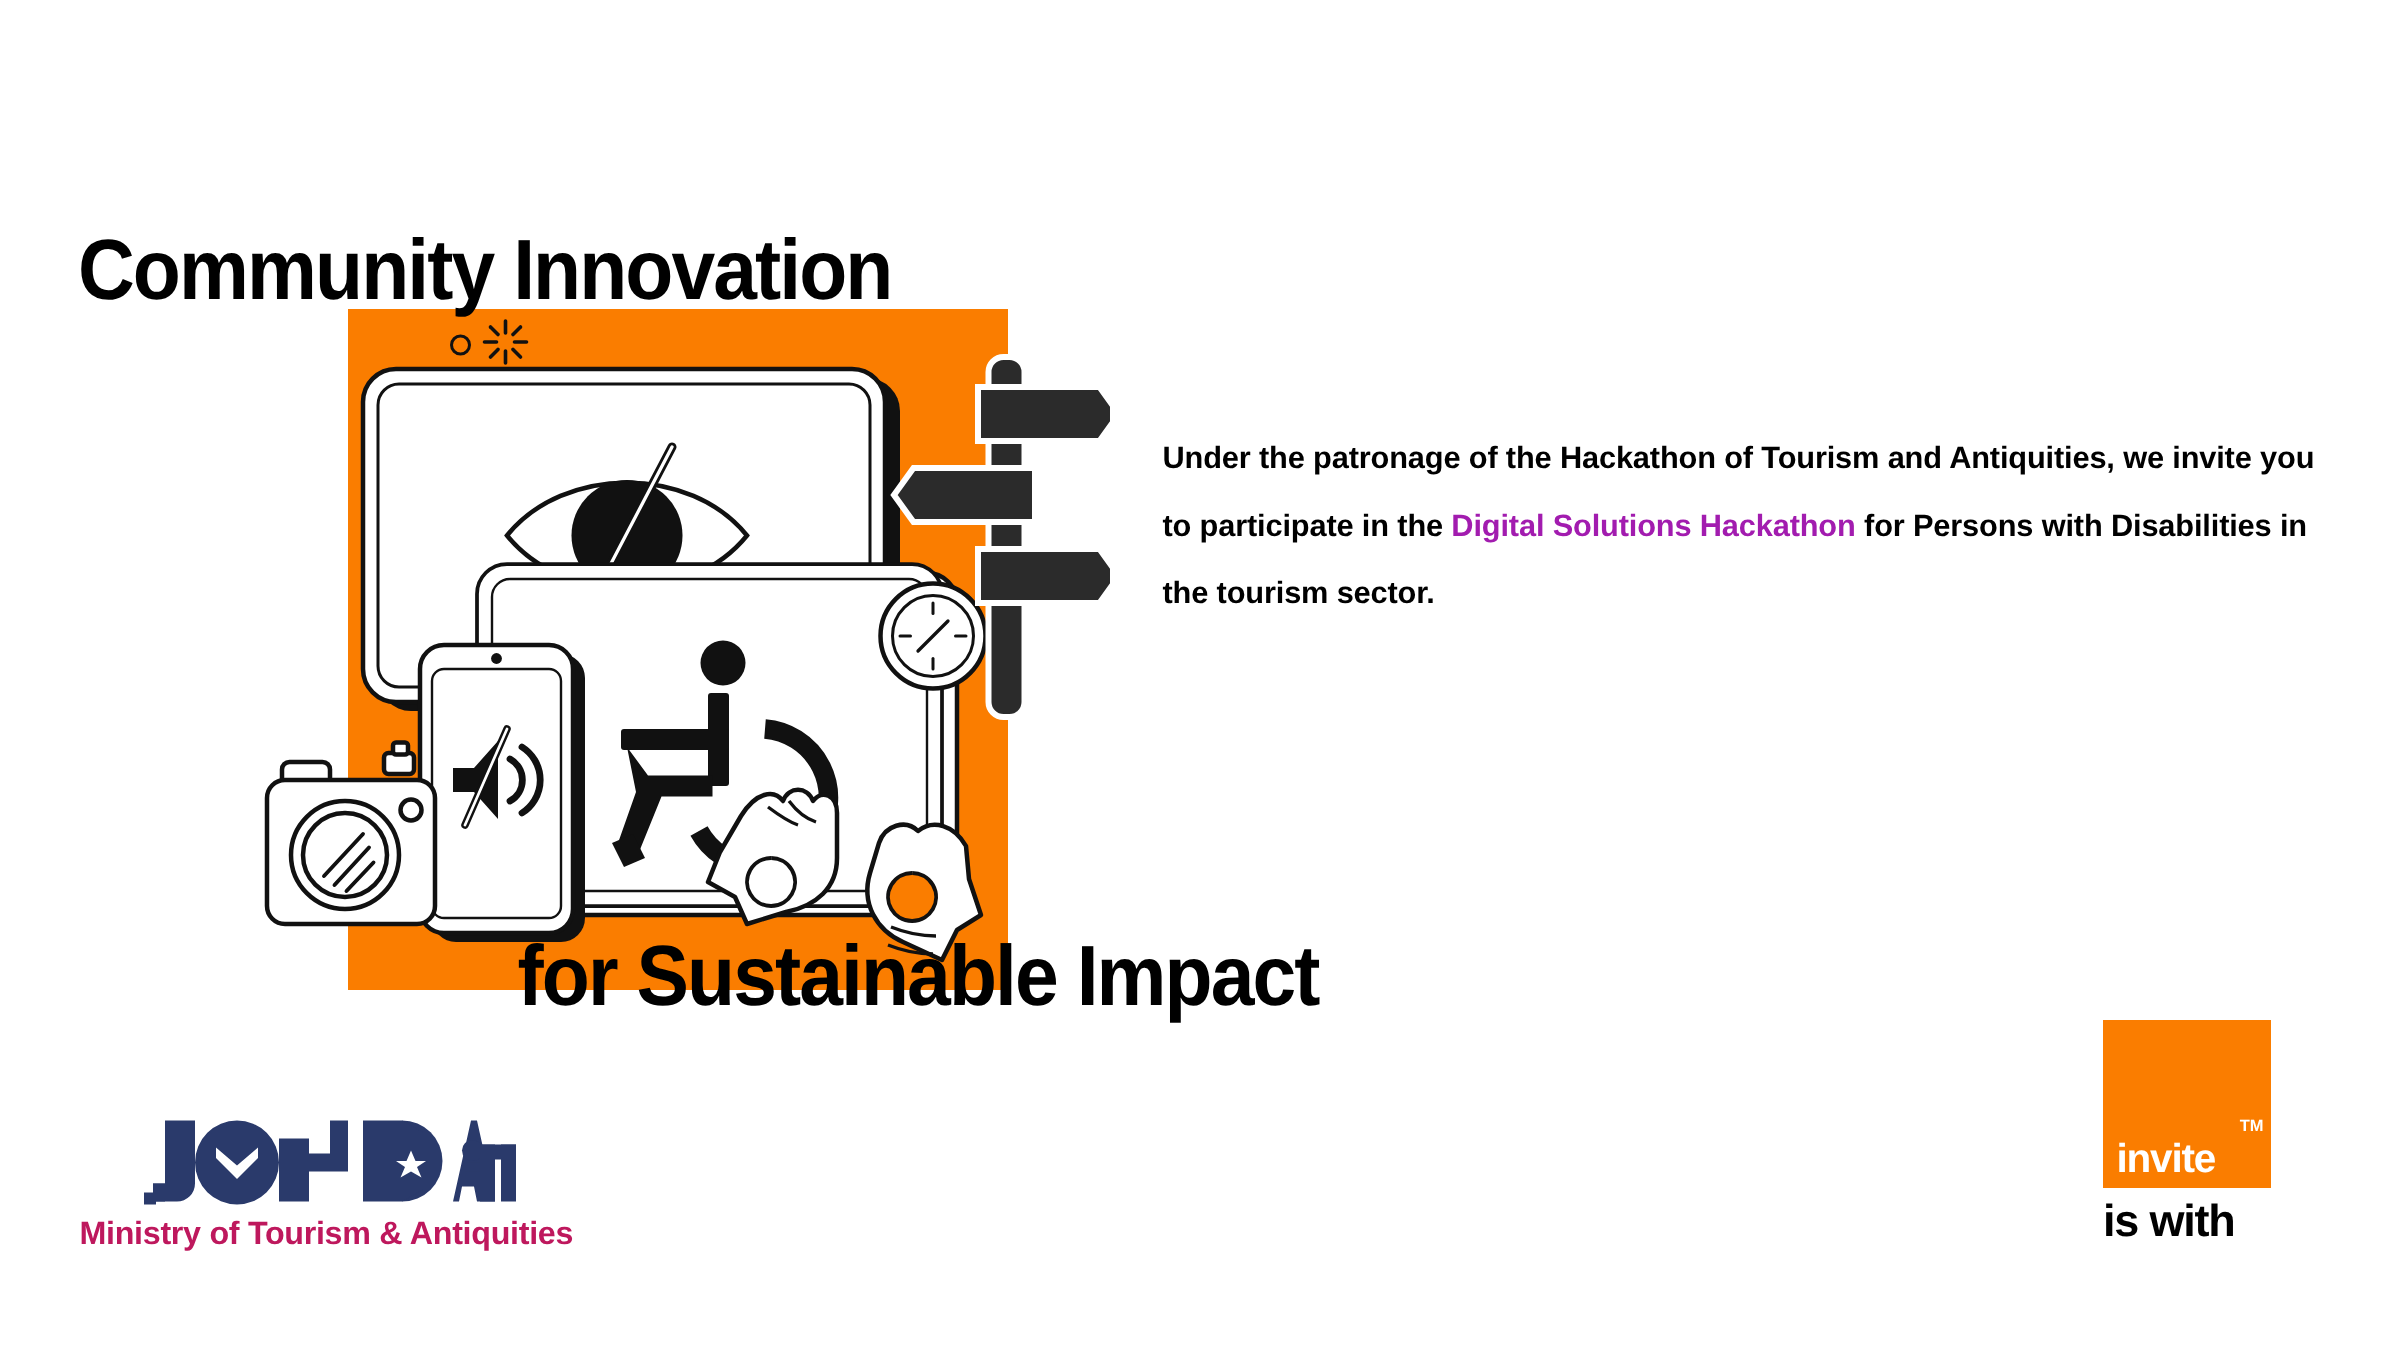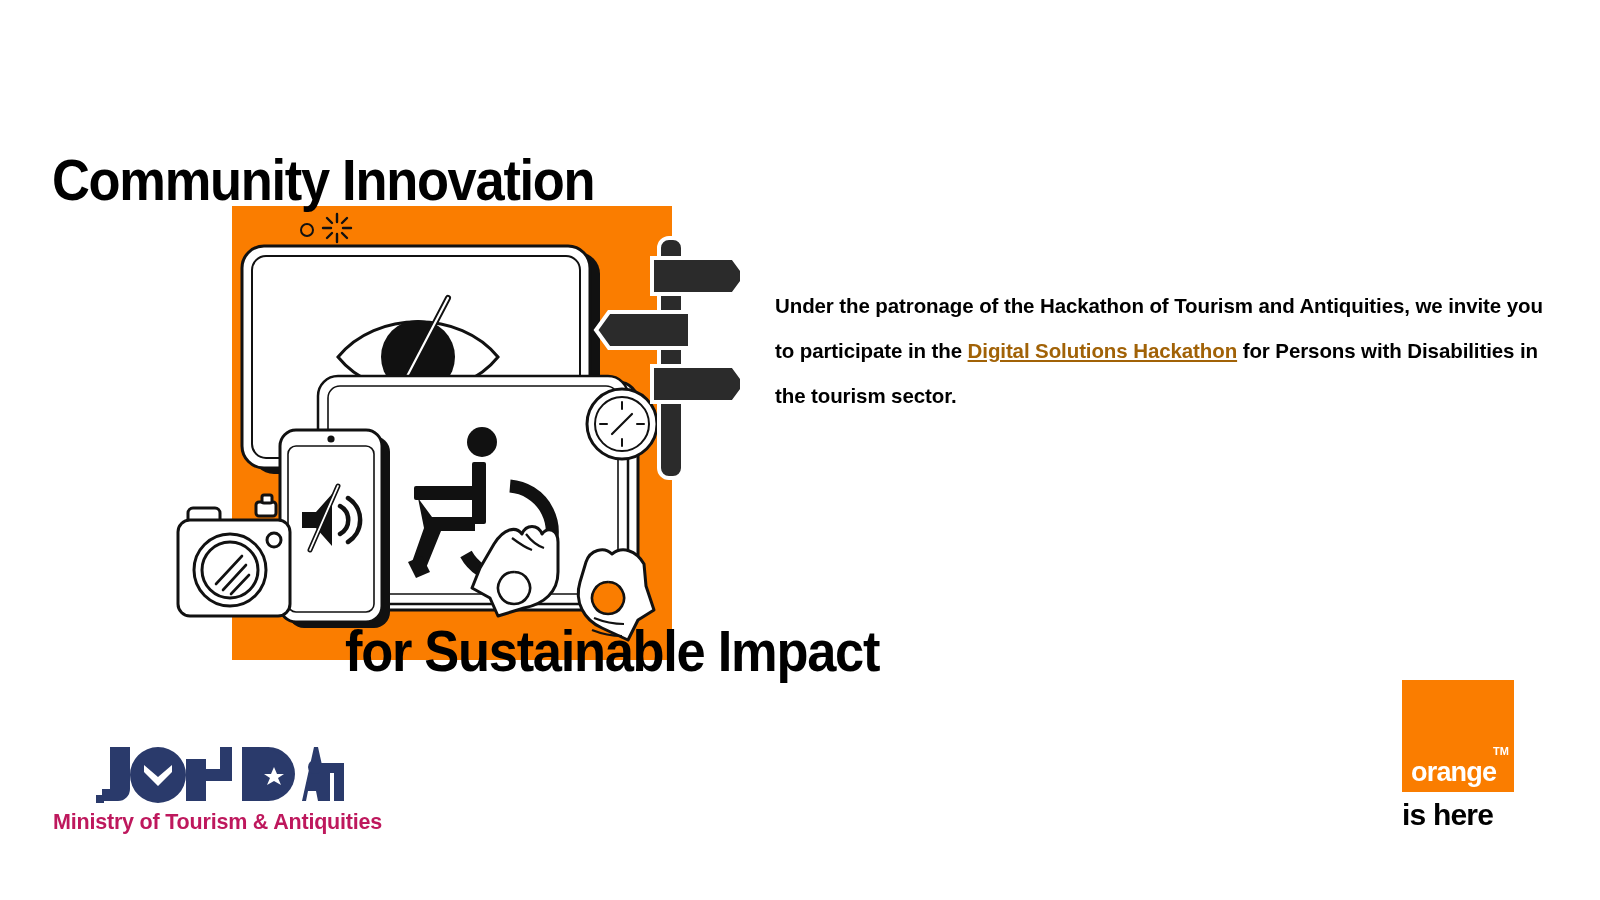--- a/index.html
+++ b/index.html
@@ -60,21 +60,21 @@
     position: absolute;
     left: 775px;
     top: 283px;
     width: 775px;
     font-size: 20.5px;
     font-weight: bold;
     line-height: 45px;
     letter-spacing: -0.1px;
     z-index: 30;
   }
-  #body-copy .accent { color: #a16207; text-decoration: underline; }
+  #body-copy .accent { color: #a21caf; }
 
   
   #jordan-logo {
     position: absolute;
     left: 52px;
     top: 745px;
     z-index: 30;
   }
   #jordan-subtitle {
     position: absolute;
@@ -313,17 +313,17 @@
 
     <g fill="#ffffff">
       <path d="M92 22 L106 34 L120 22 L120 27 L106 41 L92 27 Z"></path>
     </g>
   </svg>
 </div>
 <div id="jordan-subtitle">Ministry of Tourism &amp; Antiquities</div>
 
 <div id="orange-logo">
   <div id="orange-square">
-    <span id="orange-wordmark">orange</span>
+    <span id="orange-wordmark">invite</span>
     <span id="orange-tm">TM</span>
   </div>
-  <div id="orange-tagline">is here</div>
+  <div id="orange-tagline">is with</div>
 </div>
 
 </body></html>

